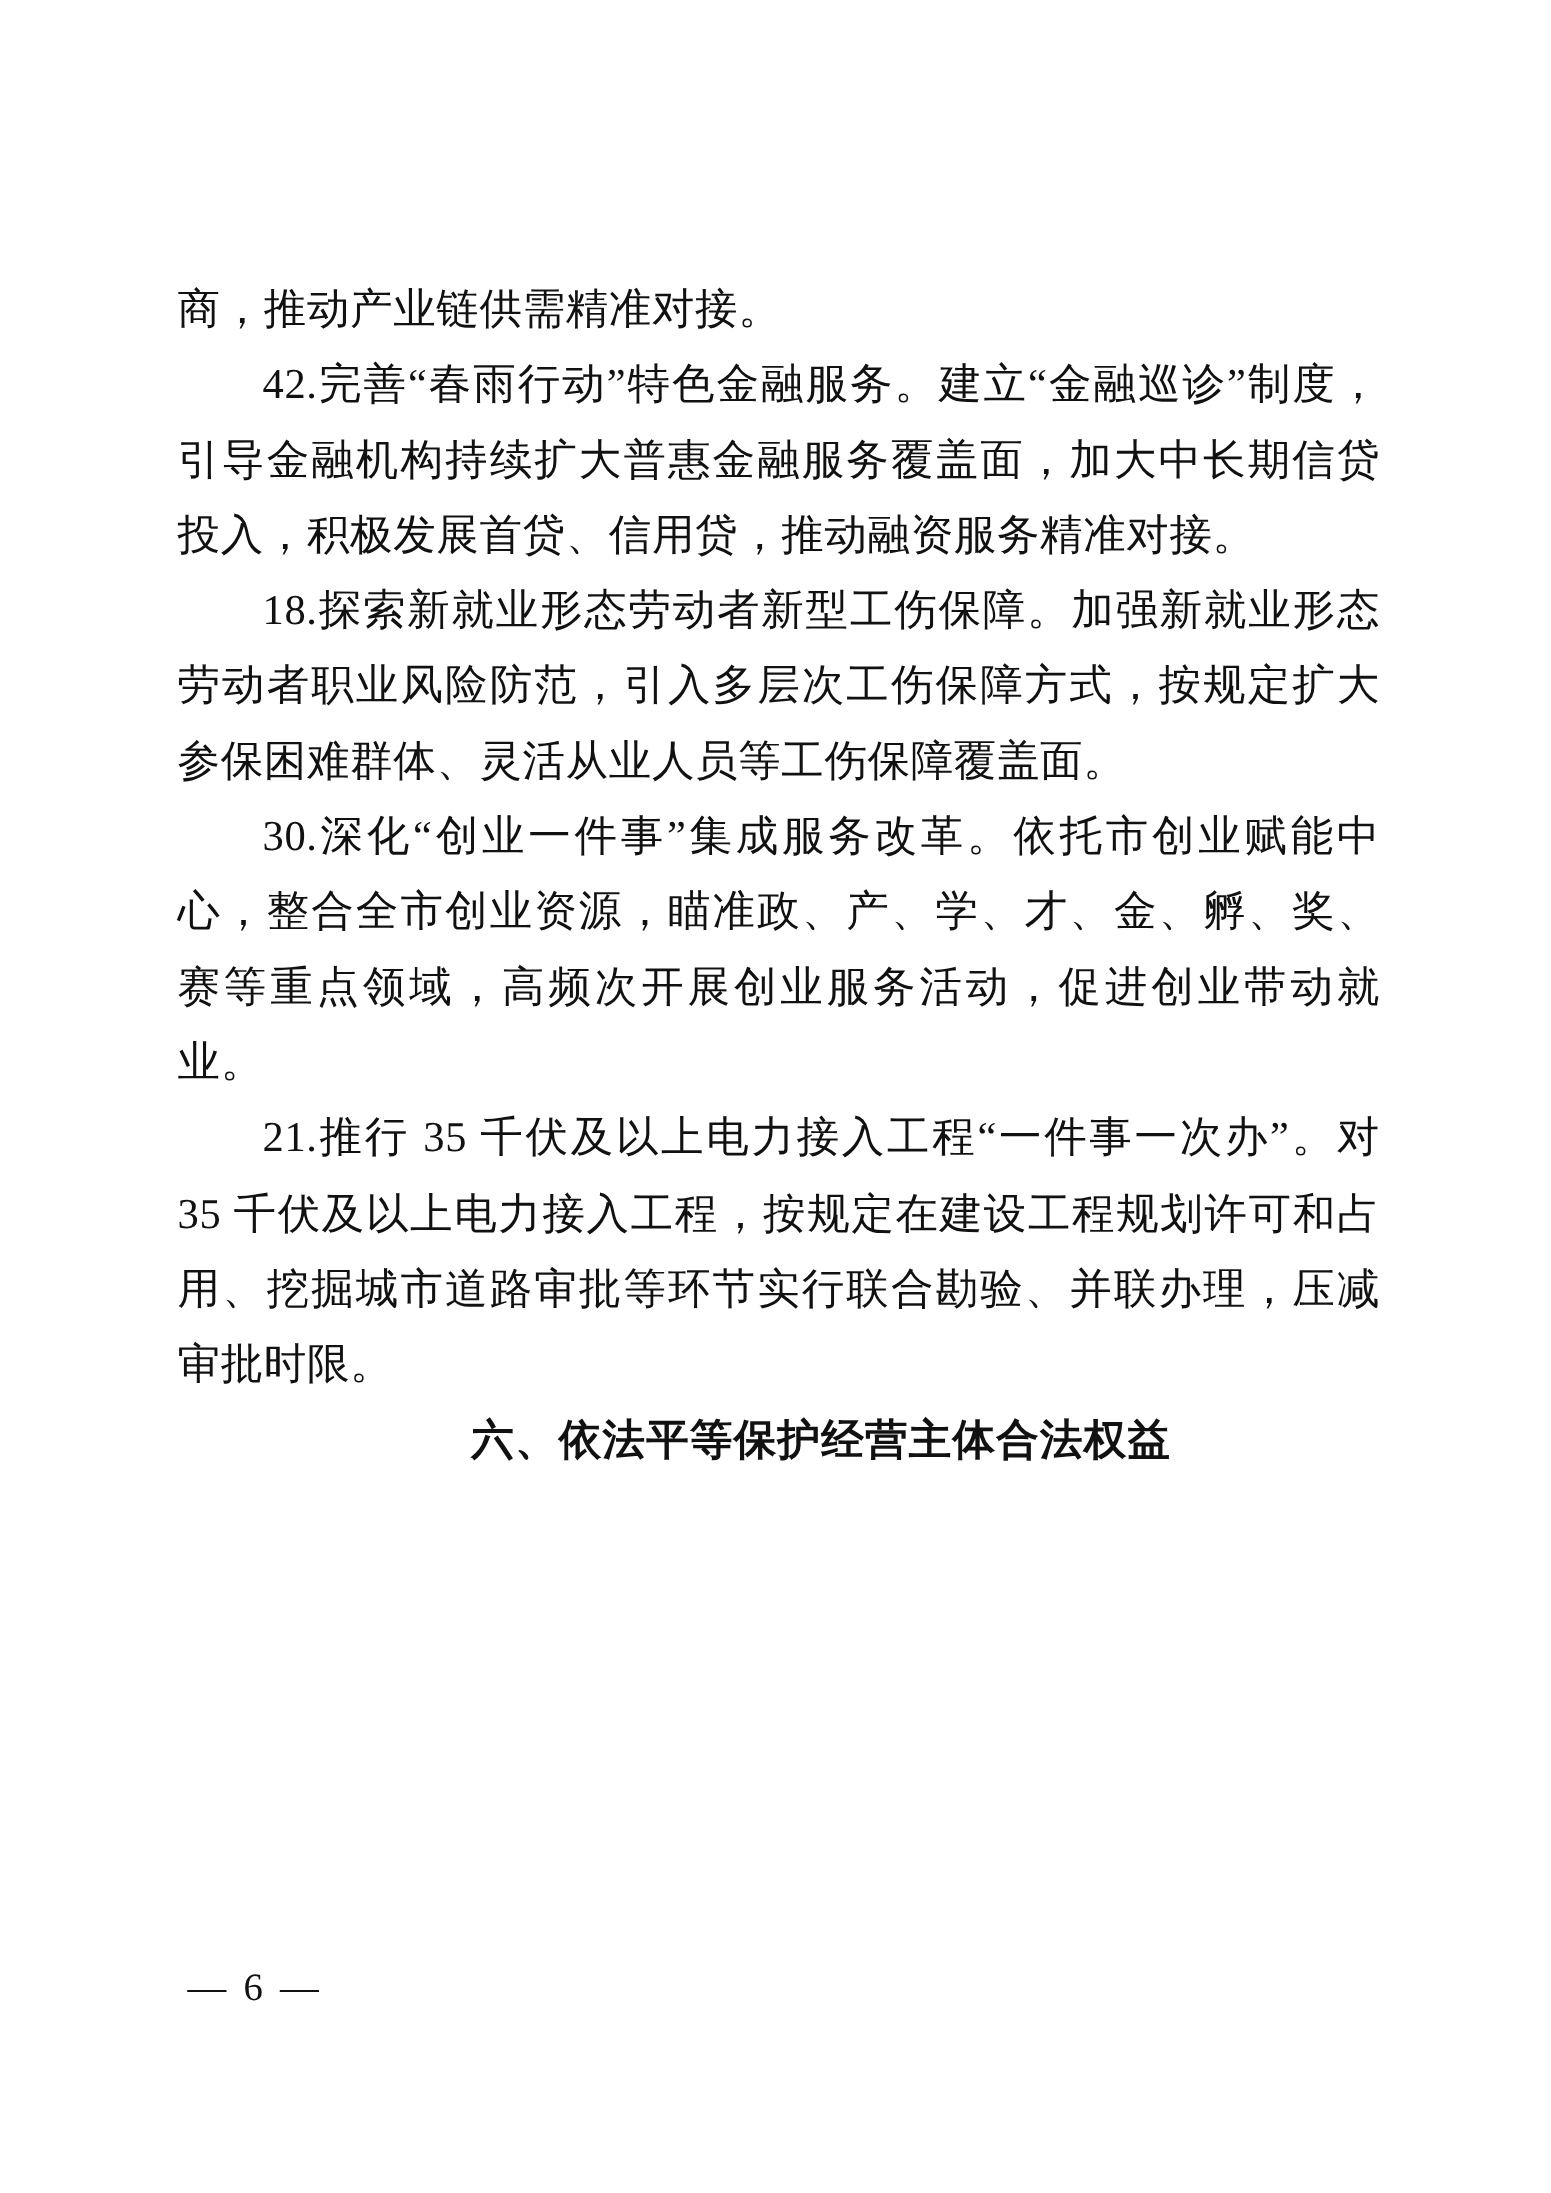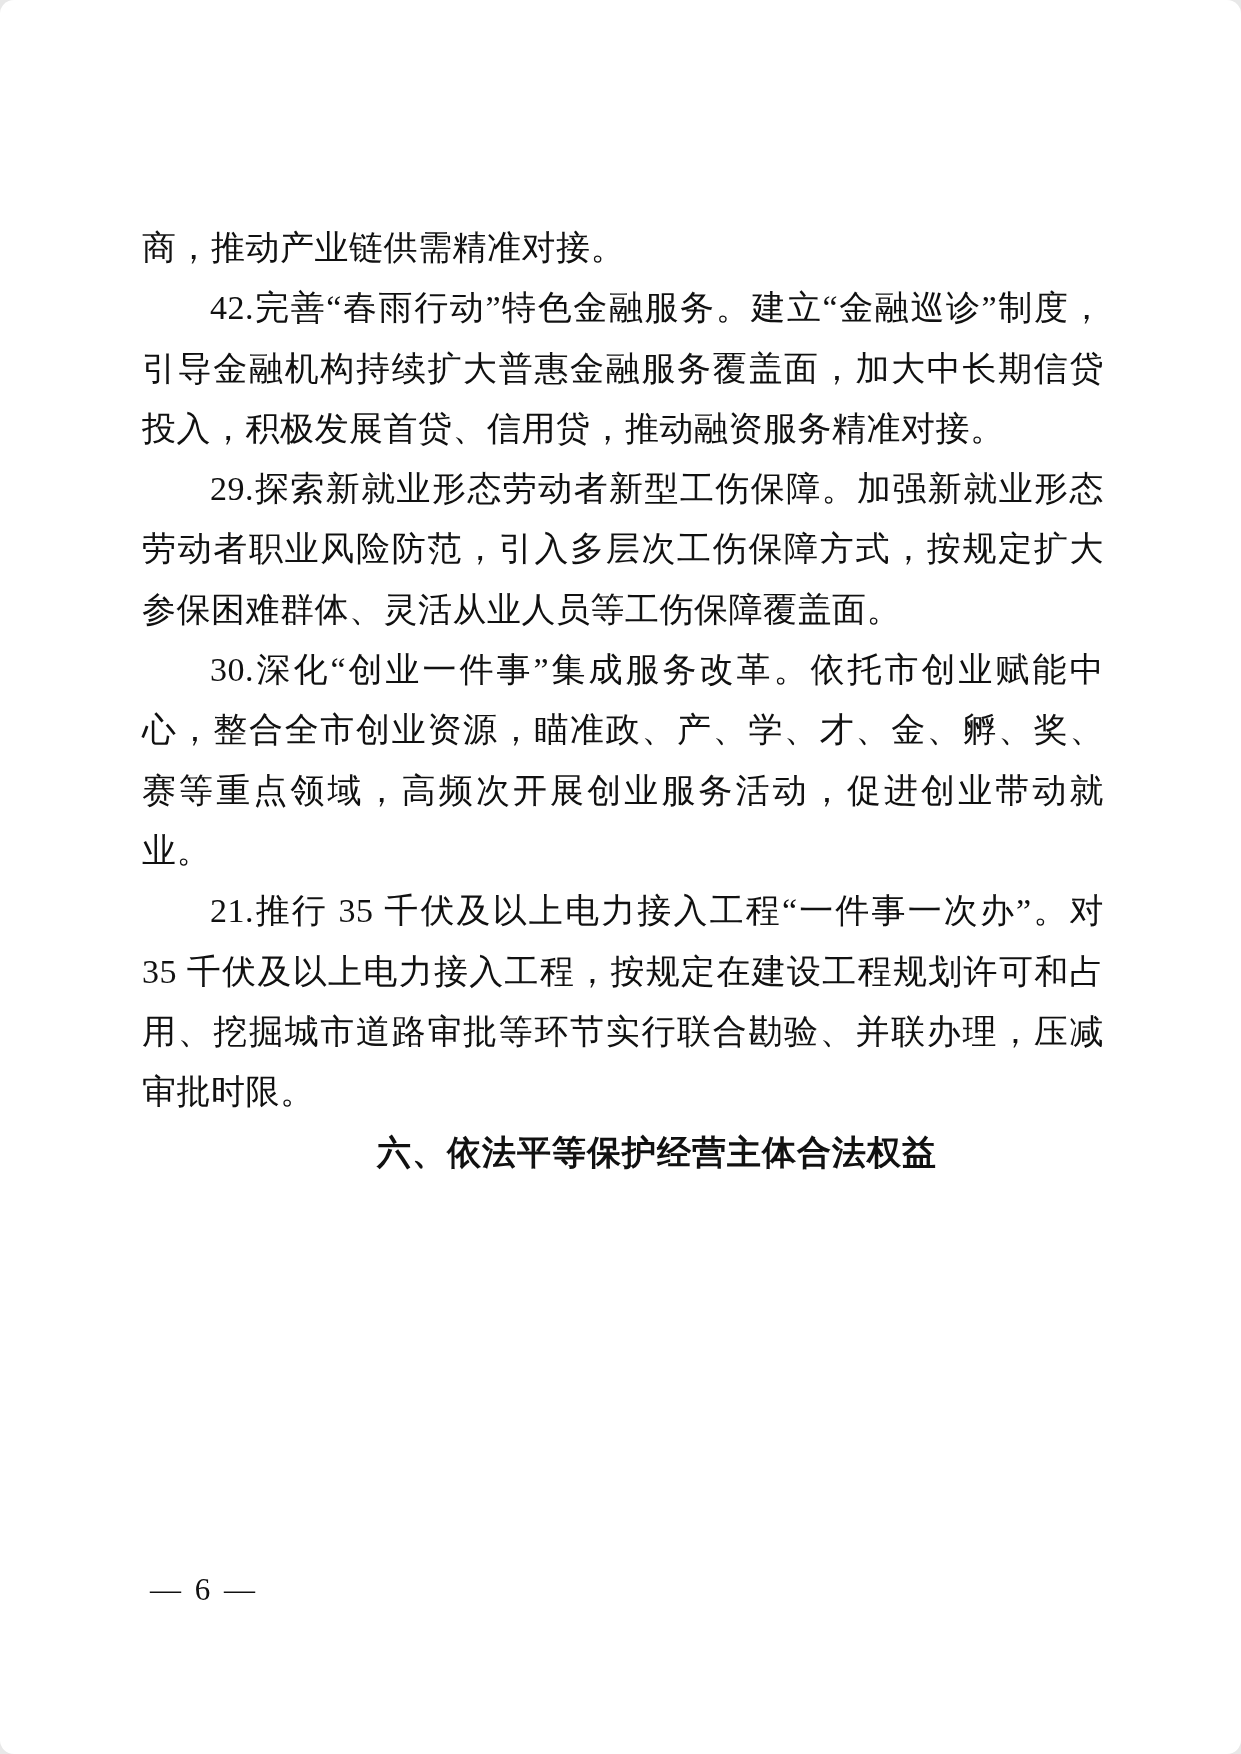--- a/index.html
+++ b/index.html
@@ -9,21 +9,20 @@
   }
   .page {
     position: relative;
     width: 1241px;
     height: 1754px;
     margin: 0 auto;
     background: #ffffff;
     color: #111111;
     font-family: "Liberation Serif", "DejaVu Serif", serif;
     overflow: hidden;
-    border-radius: 14px;
   }
   .text-block {
     position: absolute;
     left: 142px;
     top: 218px;
     width: 962px;
     font-size: 34px;
     line-height: 60.3px;
     text-align: justify;
     text-justify: inter-ideograph;
@@ -53,21 +52,21 @@
   }
 </style>
 </head>
 <body>
 
 <div class="page">
 
   <div class="text-block">
     <p class="noindent">商，推动产业链供需精准对接。</p>
     <p>42.完善“春雨行动”特色金融服务。建立“金融巡诊”制度，引导金融机构持续扩大普惠金融服务覆盖面，加大中长期信贷投入，积极发展首贷、信用贷，推动融资服务精准对接。</p>
-    <p>29.探索新就业形态劳动者新型工伤保障。加强新就业形态劳动者职业风险防范，引入多层次工伤保障方式，按规定扩大参保困难群体、灵活从业人员等工伤保障覆盖面。</p>
+    <p>18.探索新就业形态劳动者新型工伤保障。加强新就业形态劳动者职业风险防范，引入多层次工伤保障方式，按规定扩大参保困难群体、灵活从业人员等工伤保障覆盖面。</p>
     <p>30.深化“创业一件事”集成服务改革。依托市创业赋能中心，整合全市创业资源，瞄准政、产、学、才、金、孵、奖、赛等重点领域，高频次开展创业服务活动，促进创业带动就业。</p>
     <p>21.推行 35 千伏及以上电力接入工程“一件事一次办”。对 35 千伏及以上电力接入工程，按规定在建设工程规划许可和占用、挖掘城市道路审批等环节实行联合勘验、并联办理，压减审批时限。</p>
     <p class="heading">六、依法平等保护经营主体合法权益</p>
   </div>
 
   <div class="page-number">— 6 —</div>
 
 </div>
 
 </body></html>

